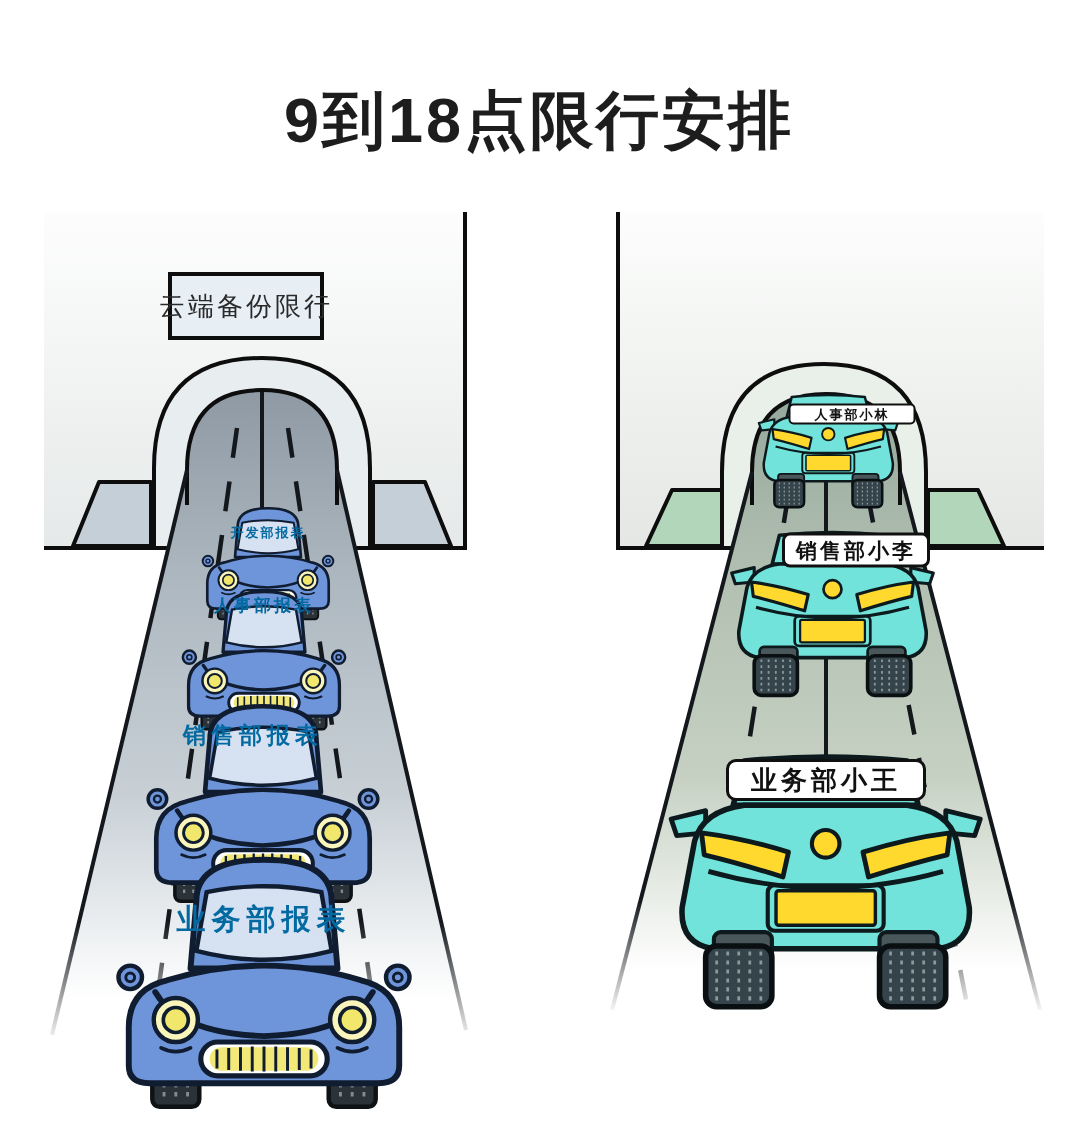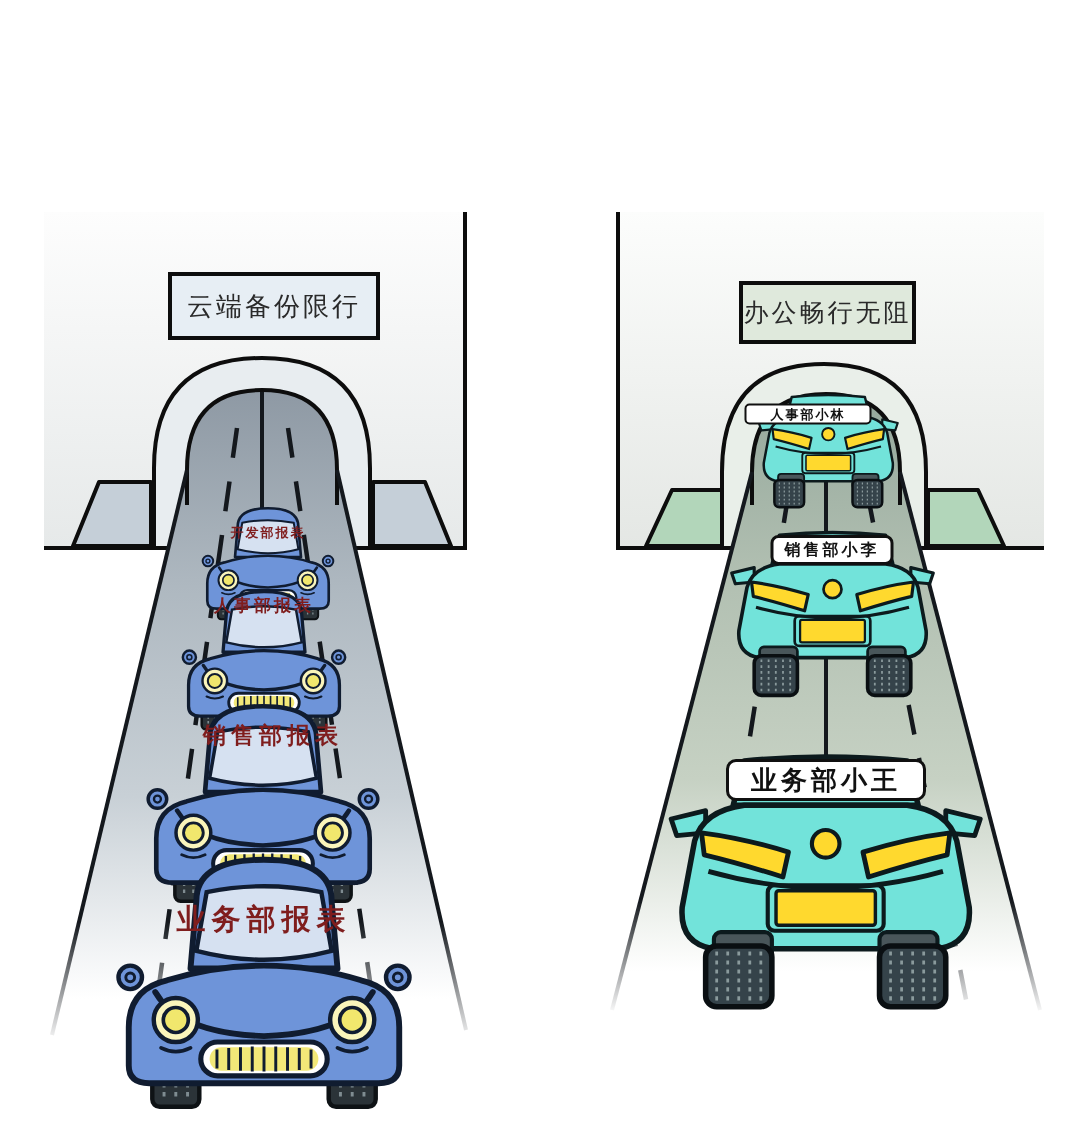--- a/index.html
+++ b/index.html
@@ -12,44 +12,45 @@
     position:absolute;top:78px;left:0;width:100%;
     text-align:center;font-size:63px;font-weight:700;color:#1d1d1d;
     letter-spacing:3px;white-space:nowrap;
   }
   .scene{position:absolute;top:0;left:0;}
   .sign{
     position:absolute;box-sizing:border-box;border:4px solid #0d0d0d;
     display:flex;align-items:center;justify-content:center;
     font-weight:500;color:#2a2a2a;white-space:nowrap;
   }
-  .sign-left{left:168px;top:272px;width:212px;height:68px;background:#e7eef4;font-size:26px;letter-spacing:3px;}
+  .sign-left{left:168px;top:272px;width:156px;height:68px;background:#e7eef4;font-size:26px;letter-spacing:3px;}
   .sign-right{left:739px;top:281px;width:177px;height:63px;background:#dfe9dc;font-size:25px;letter-spacing:3px;}
   .car-label{
     position:absolute;transform:translate(-50%,-50%);
-    white-space:nowrap;font-weight:700;color:#7f1d1d;line-height:1;
+    white-space:nowrap;font-weight:700;color:#0369a1;line-height:1;
   }
   .lab-l1{left:268px;top:532px;font-size:13px;letter-spacing:2px;}
   .lab-l2{left:264px;top:605px;font-size:17px;letter-spacing:3px;}
-  .lab-l3{left:273px;top:735px;font-size:23px;letter-spacing:5px;}
+  .lab-l3{left:253px;top:735px;font-size:23px;letter-spacing:5px;}
   .lab-l4{left:264px;top:919px;font-size:29px;letter-spacing:6px;text-align:right;}
   .pill{
     position:absolute;transform:translate(-50%,-50%);
     background:#ffffff;border:3px solid #101010;border-radius:8px;
     white-space:nowrap;font-weight:700;color:#111;line-height:1;
   }
-  .lab-r1{left:808px;top:414px;font-size:13px;letter-spacing:2px;padding:2px 24px;border-width:2px;border-radius:5px;}
-  .lab-r2{left:832px;top:550px;font-size:16px;letter-spacing:3px;padding:4px 11px;}
+  .lab-r1{left:852px;top:414px;font-size:13px;letter-spacing:2px;padding:2px 24px;border-width:2px;border-radius:5px;}
+  .lab-r2{left:856px;top:550px;font-size:21px;letter-spacing:3px;padding:4px 11px;}
   .lab-r3{left:826px;top:780px;font-size:26px;letter-spacing:4px;padding:5px 22px;border-radius:10px;}
 </style>
 </head>
 <body>
 
 <div class="stage">
 
+  <div class="title">9到18点限行安排</div>
 
   <svg class="scene" width="1078" height="1122" viewBox="0 0 1078 1122">
     <defs>
       <linearGradient id="wallL" x1="0" y1="0" x2="0" y2="1">
         <stop offset="0" stop-color="#fdfdfd"></stop>
           <stop offset="1" stop-color="#e6e9e9"></stop>
       </linearGradient>
       <linearGradient id="wallR" x1="0" y1="0" x2="0" y2="1">
         <stop offset="0" stop-color="#fcfdfc"></stop>
           <stop offset="1" stop-color="#e4e7e4"></stop>
@@ -158,23 +159,20 @@
 
       <use href="#car-rear" xlink:href="#car-rear" transform="translate(757,392) scale(0.62)"></use>
       <use href="#car-rear" xlink:href="#car-rear" transform="translate(729,528) scale(0.90)"></use>
       <use href="#car-rear" xlink:href="#car-rear" transform="translate(667,750) scale(1.38)"></use>
     </g>
   </svg>
 
   <div class="sign sign-left">
     <span>云端备份限行</span>
   </div>
-  <div class="sign sign-right">
-    <span>办公畅行无阻</span>
-  </div>
 
   <div class="car-label lab-l1">开发部报表</div>
   <div class="car-label lab-l2">人事部报表</div>
   <div class="car-label lab-l3">销售部报表</div>
   <div class="car-label lab-l4">业务部报表</div>
 
   <div class="pill lab-r1">人事部小林</div>
   <div class="pill lab-r2">销售部小李</div>
   <div class="pill lab-r3">业务部小王</div>
 

